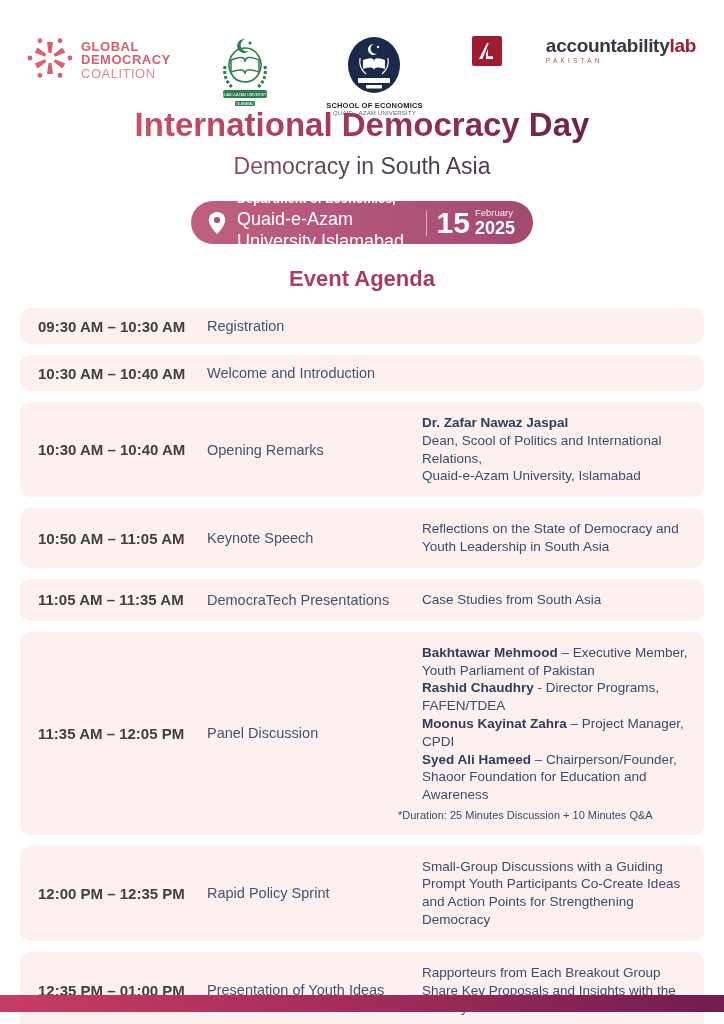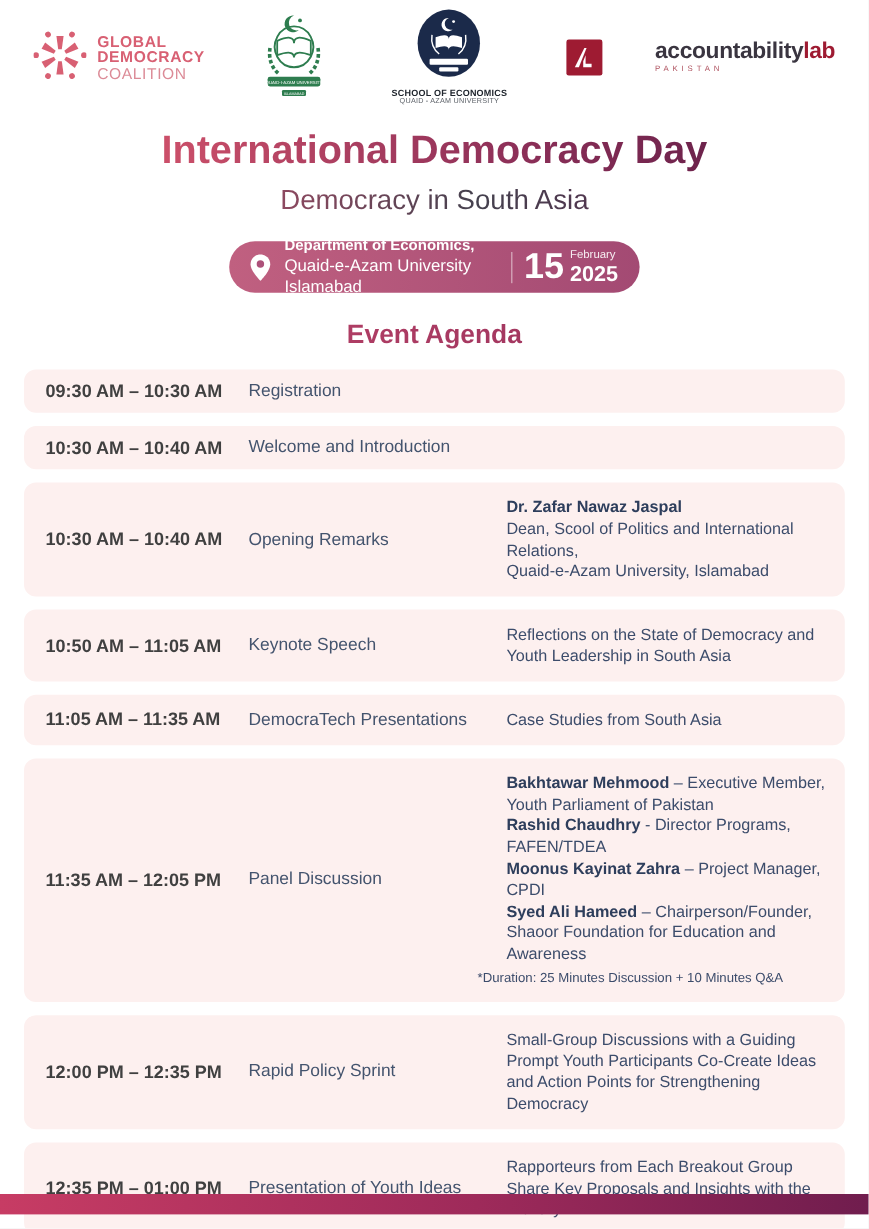--- a/index.html
+++ b/index.html
@@ -4,22 +4,22 @@
 <style>
   * { margin:0; padding:0; box-sizing:border-box; }
   html,body { background:#e9e9e9; }
   body { font-family:"Liberation Sans", sans-serif; }
   .page {
     position:relative; width:724px; height:1024px; margin:0 auto;
     background:#ffffff; overflow:hidden;
   }
   
   .logo-strip {
-    display:flex; align-items:center; justify-content:space-between;
-    padding:0 28px 0 28px; height:96px;
+    display:flex; align-items:flex-start; justify-content:space-between;
+    padding:36px 28px 0 28px; height:96px;
   }
   .gdc { display:flex; align-items:center; gap:9px; }
   .gdc-text { line-height:1.05; }
   .gdc-text .l1, .gdc-text .l2 { font-weight:bold; font-size:13px; letter-spacing:.5px; color:#d86073; }
   .gdc-text .l3 { font-size:13px; letter-spacing:.5px; color:#dc8b97; }
   .qau-logo { width:64px; height:76px; }
   .soe { display:flex; flex-direction:column; align-items:center; width:110px; }
   .soe-sub { text-align:center; line-height:1.25; margin-top:3px; }
   .soe-sub .s1 { font-size:7.5px; font-weight:bold; color:#20262e; letter-spacing:.2px; }
   .soe-sub .s2 { font-size:6px; color:#5a5f66; letter-spacing:.2px; }
@@ -46,21 +46,21 @@
   }
   
   .badge {
     width:342px; margin:21px auto 0 auto; height:43px; border-radius:22px;
     background:linear-gradient(90deg,#c06080,#a34a73);
     display:flex; align-items:center; padding:0 18px 0 16px; color:#fff;
   }
   .badge .pin { width:20px; height:24px; flex:0 0 auto; margin-right:10px; }
   .badge-loc { line-height:1.25; flex:1 1 auto; }
   .badge-loc .b1 { font-weight:bold; font-size:12.5px; }
-  .badge-loc .b2 { font-size:14px; }
+  .badge-loc .b2 { font-size:18px; }
   .badge-div { width:1px; height:26px; background:rgba(255,255,255,.55); margin:0 10px; }
   .badge-date { display:flex; align-items:center; gap:5px; }
   .badge-day { font-size:30px; font-weight:bold; line-height:1; }
   .badge-my { line-height:1; }
   .badge-month { display:block; font-size:9.5px; opacity:.9; }
   .badge-year { display:block; font-size:18px; font-weight:bold; margin-top:1px; }
   
   .section-title {
     text-align:center; font-size:22px; font-weight:bold; margin-top:22px;
     background:linear-gradient(90deg,#c4486b,#8e2c59);

